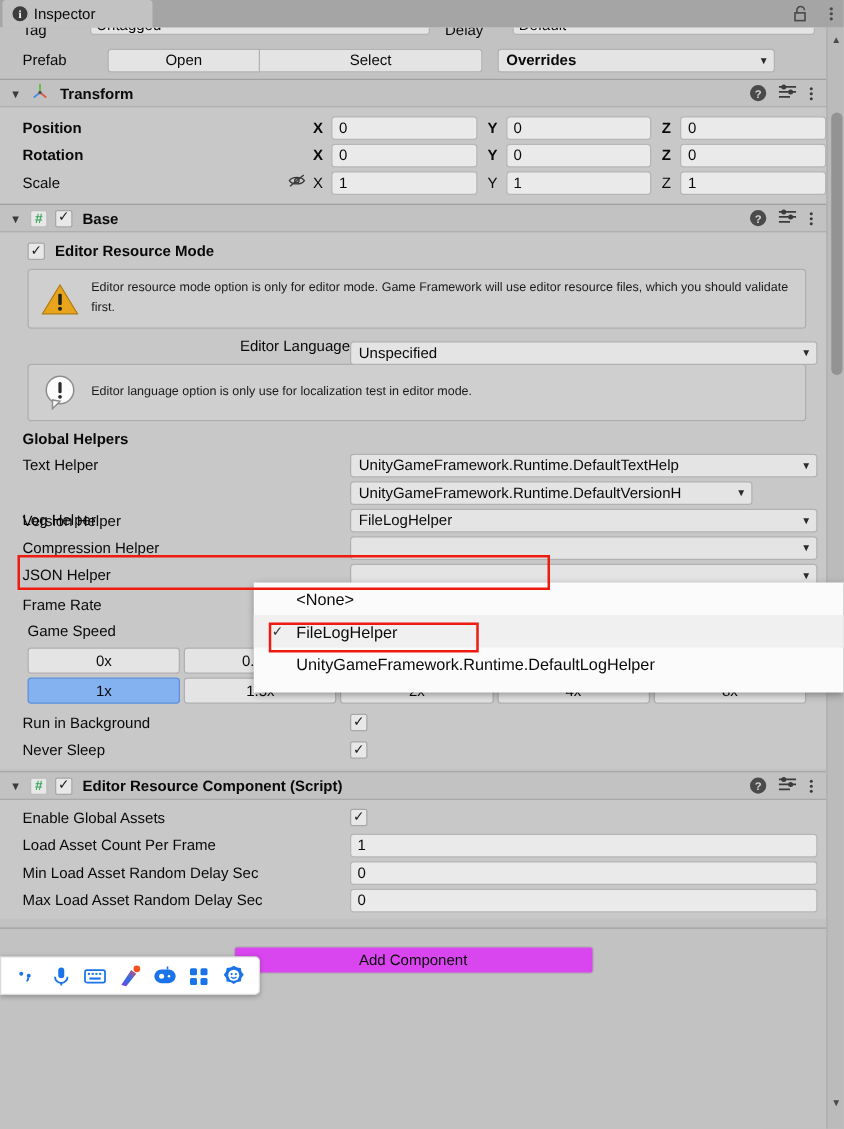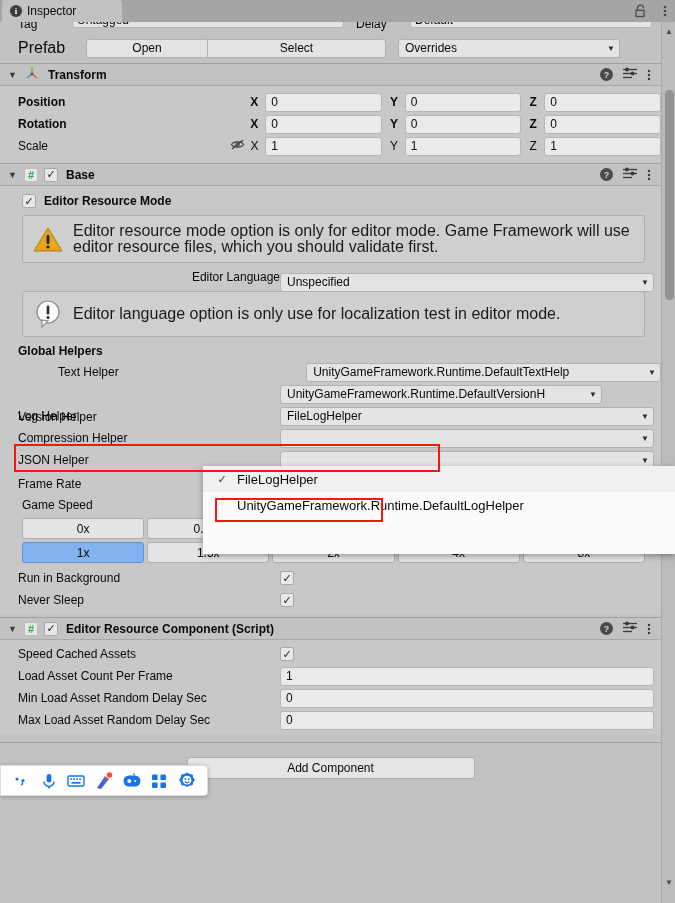--- a/index.html
+++ b/index.html
@@ -67,21 +67,21 @@
     position: absolute; top: -11px; height: 17px;
     background: #e4e4e4; border: 1px solid #b4b4b4; border-radius: 3px;
     font-size: 12px; color: #090909; padding-left: 4px; padding-top: 1px;
     overflow: hidden;
   }
 
   .prefab-row {
     display: flex; align-items: center; height: 24px;
     padding: 0 8px 0 18px; gap: 0;
   }
-  .prefab-lbl { width: 68px; font-size: 16px; color: #090909; }
+  .prefab-lbl { width: 68px; font-size: 12px; color: #090909; }
   .btn {
     background: #e4e4e4; border: 1px solid #b2b2b2;
     font-size: 12px; color: #090909; height: 19px;
     display: flex; align-items: center; justify-content: center;
     font-family: "Liberation Sans", sans-serif;
   }
   .btn.left { border-radius: 3px 0 0 3px; }
   .btn.right { border-radius: 0 3px 3px 0; border-left: none; }
   .dd {
     background: #e4e4e4; border: 1px solid #b2b2b2; border-radius: 3px;
@@ -135,21 +135,21 @@
   }
   .axis { width: 16px; font-size: 12px; color: #090909; font-weight: bold; text-align: left; }
   .axis.thin { font-weight: normal; }
 
   
   .helpbox {
     margin: 3px 16px 3px 22px; background: #cfcfcf;
     border: 1px solid #aeaeae; border-radius: 3px;
     display: flex; align-items: center; gap: 10px; padding: 7px 10px;
   }
-  .helptext { font-size: 16px; color: #1a1a1a; line-height: 16px; }
+  .helptext { font-size: 10px; color: #1a1a1a; line-height: 16px; }
 
   .warn-tri { width: 30px; height: 27px; flex: 0 0 30px; }
   .info-bubble { width: 30px; height: 30px; flex: 0 0 30px; }
 
   .subhdr { font-size: 12px; font-weight: bold; color: #090909; padding: 4px 0 3px 18px; }
   .subhdr.plain { font-weight: normal; }
 
   
   .slider-track {
     position: relative; height: 3px; background: #6d6d6d; border-radius: 2px;
@@ -162,21 +162,21 @@
   .speed-btn {
     height: 21px; background: #e4e4e4; border: 1px solid #b0b0b0; border-radius: 3px;
     display: flex; align-items: center; justify-content: center;
     font-size: 12px; color: #090909;
   }
   .speed-btn.sel { background: #84b2f0; border-color: #5c90d8; }
 
   
   .addcomp-wrap { display: flex; justify-content: center; padding-top: 14px; }
   .addcomp {
-    width: 288px; height: 22px; background: #e5e5e5;
+    width: 288px; height: 22px; background: #d946ef;
     border: 1px solid #b0b0b0; border-radius: 3px;
     display: flex; align-items: center; justify-content: center;
     font-size: 12px; color: #090909;
   }
 
   
   .redbox { position: absolute; border: 2px solid #ee1b11; pointer-events: none; }
 
   
   .popup {
@@ -239,21 +239,21 @@
       <span class="lbl" style="left:18px;">Tag</span>
       <span class="fld" style="left:72px; width:272px;">Untagged</span>
       <span class="lbl" style="left:356px;">Delay</span>
       <span class="fld" style="left:410px; width:242px;">Default</span>
     </div>
 
     <div class="prefab-row">
       <span class="prefab-lbl">Prefab</span>
       <span class="btn left" style="width:122px;">Open</span>
       <span class="btn right" style="width:178px;">Select</span>
-      <span class="dd" style="width:222px; margin-left:12px;">
+      <span class="dd" style="width:222px; margin-left:12px;font-weight:bold;">
         <span>Overrides</span>
         <span class="caret">▼</span>
       </span>
     </div>
     <div class="hrule"></div>
 
     <div class="comp-header">
       <span class="foldout">▼</span>
       <span>
         <svg width="16" height="16" viewBox="0 0 16 16">
@@ -386,21 +386,21 @@
             <rect x="13.7" y="6.5" width="2.6" height="9" fill="#2b2b2b" rx="1.2"></rect>
             <circle cx="15" cy="18.4" r="1.5" fill="#2b2b2b"></circle>
           </svg>
         </span>
         <span class="helptext">Editor language option is only use for localization test in editor mode.</span>
       </div>
 
       <div class="subhdr">Global Helpers</div>
 
       <div class="row">
-        <span class="lbl" style="width:262px;margin-left:40px;">Text Helper</span>
+        <span class="lbl" style="width:262px;">Text Helper</span>
         <span class="dd" style="width:374px;">
           <span>UnityGameFramework.Runtime.DefaultTextHelp</span>
           <span class="caret">▼</span>
         </span>
       </div>
       <div class="row">
         <span class="lbl" style="width:262px;margin-top:45px;">Version Helper</span>
         <span class="dd" style="width:322px;">
           <span>UnityGameFramework.Runtime.DefaultVersionH</span>
           <span class="caret">▼</span>
@@ -486,21 +486,21 @@
             <circle cx="2" cy="2" r="1.2" fill="#3b3b3b"></circle>
             <circle cx="2" cy="6" r="1.2" fill="#3b3b3b"></circle>
             <circle cx="2" cy="10" r="1.2" fill="#3b3b3b"></circle>
           </svg>
         </span>
       </span>
     </div>
 
     <div class="section" style="padding-top:3px;">
       <div class="row">
-        <span class="lbl" style="width:262px;">Speed Cached Assets</span>
+        <span class="lbl" style="width:262px;">Enable Global Assets</span>
         <span class="cb">✓</span>
       </div>
       <div class="row">
         <span class="lbl" style="width:262px;">Load Asset Count Per Frame</span>
         <span class="field" style="width:374px;">1</span>
       </div>
       <div class="row">
         <span class="lbl" style="width:262px;">Min Load Asset Random Delay Sec</span>
         <span class="field" style="width:374px;">0</span>
       </div>
@@ -510,20 +510,24 @@
       </div>
     </div>
     <div class="hrule" style="margin-top:7px;"></div>
 
     <div class="addcomp-wrap">
       <span class="addcomp">Add Component</span>
     </div>
   </div>
 
   <div class="popup">
+    <div class="popup-item">
+      <span class="pi-check"></span>
+      <span class="pi-label">&lt;None&gt;</span>
+    </div>
     <div class="popup-item sel">
       <span class="pi-check">✓</span>
       <span class="pi-label">FileLogHelper</span>
     </div>
     <div class="popup-item">
       <span class="pi-check"></span>
       <span class="pi-label">UnityGameFramework.Runtime.DefaultLogHelper</span>
     </div>
   </div>
 

